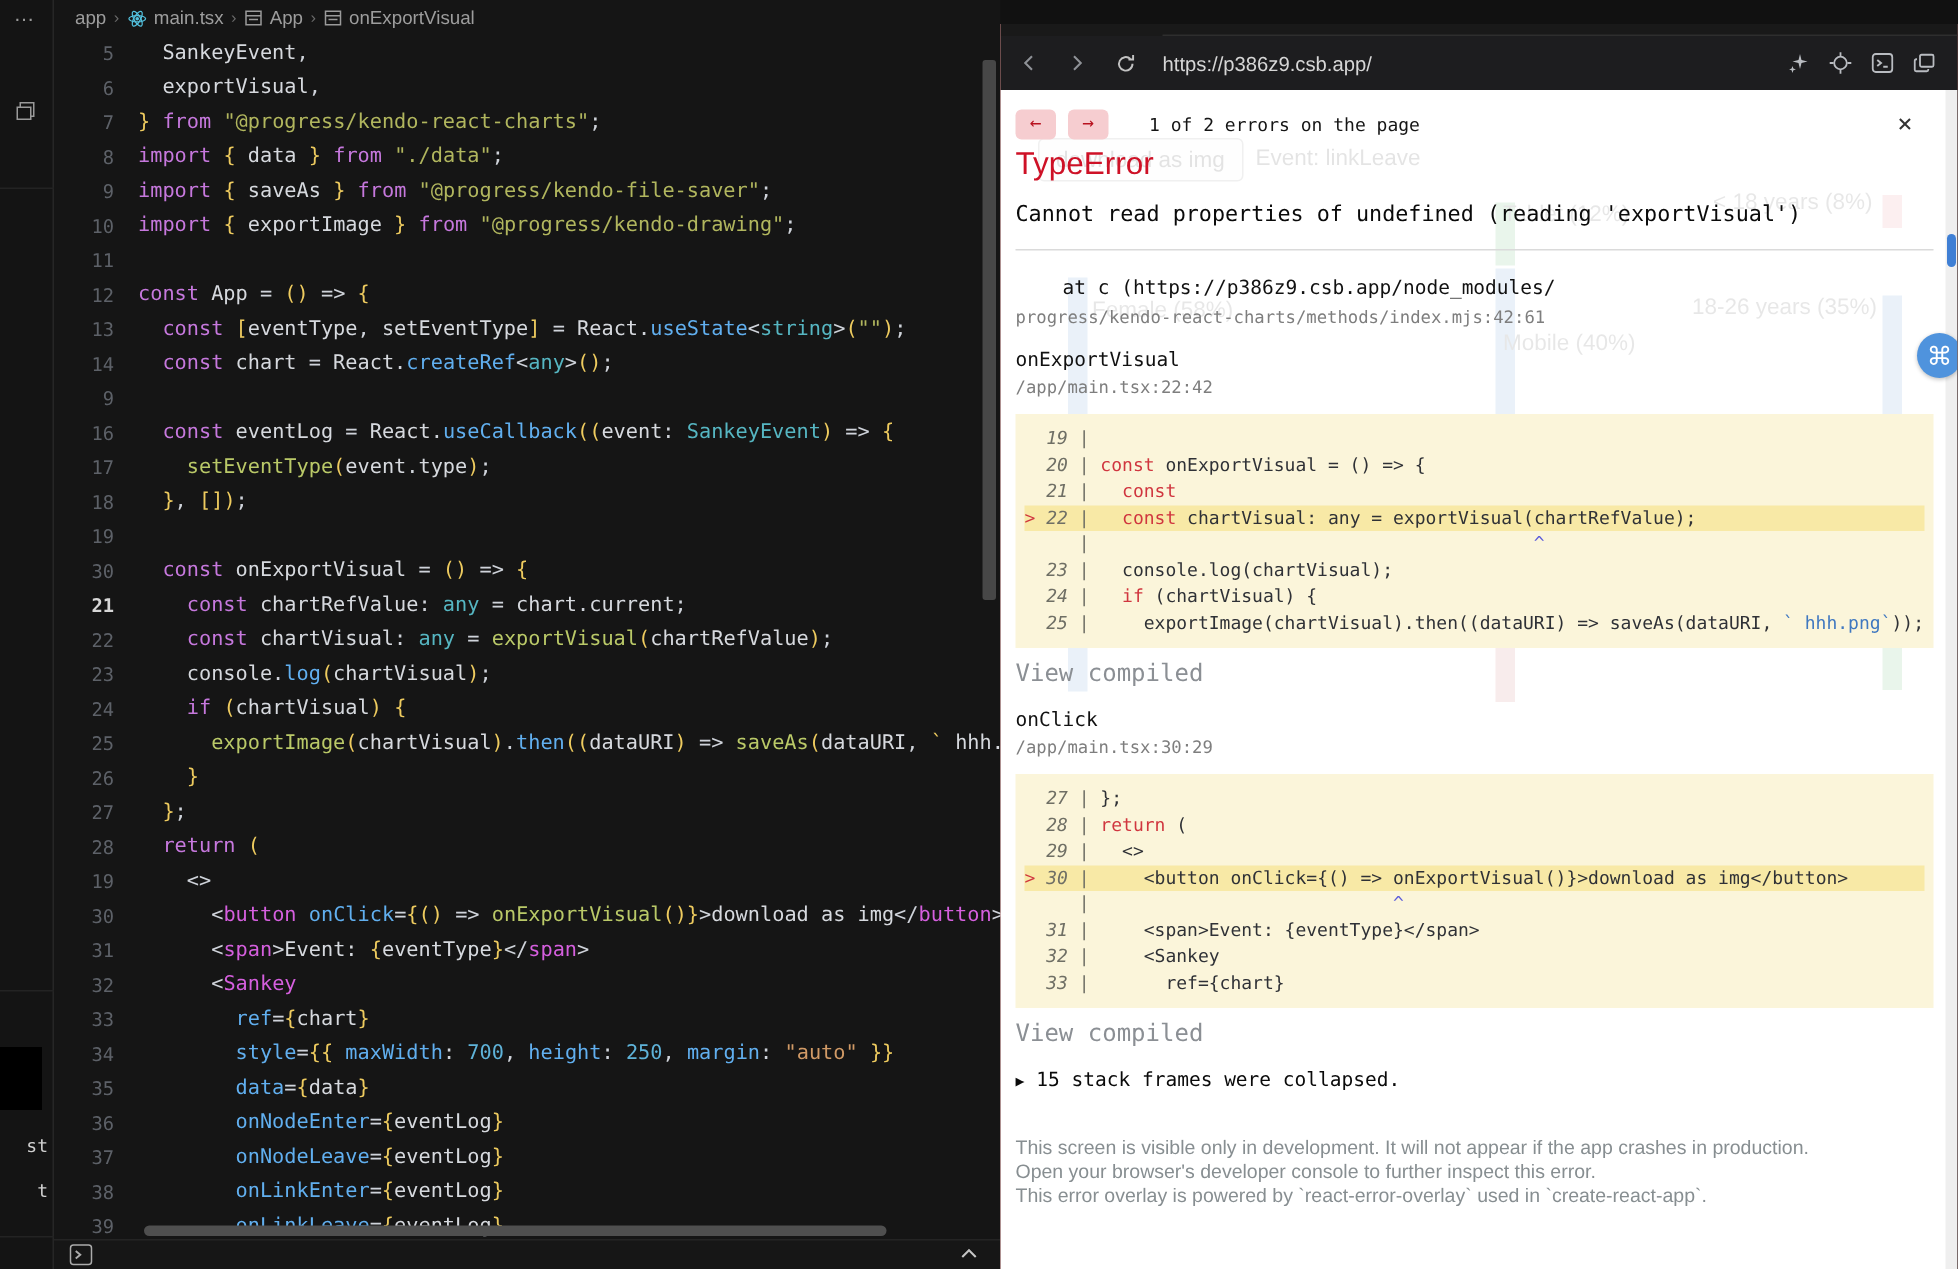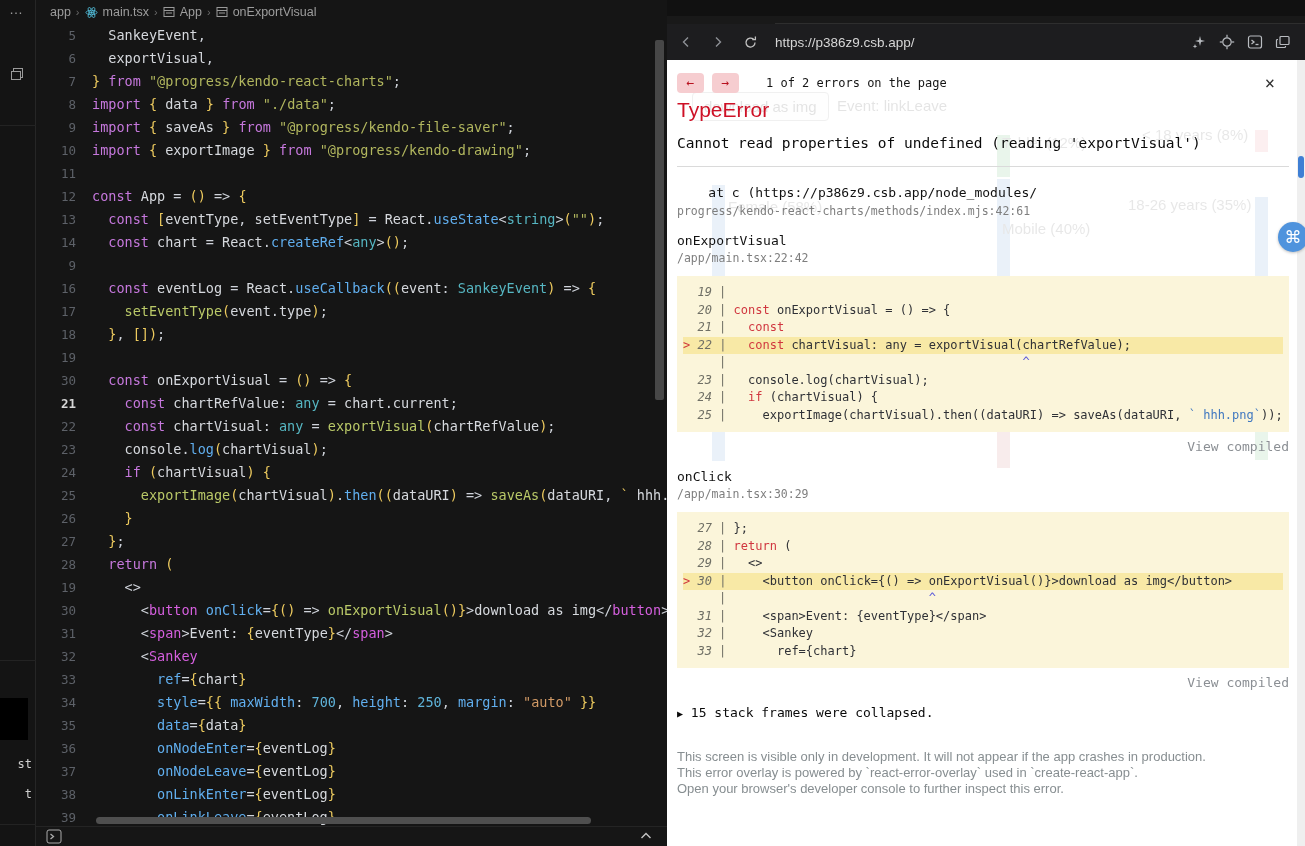--- a/index.html
+++ b/index.html
@@ -66,21 +66,21 @@
   .stk-loc { font-size:11.5px; color:#7e7e7e; margin-top:3px; line-height:14px; }
   .stk-entry { margin-bottom:15px; }
   .frame-title { font-size:13px; color:#111; }
   .codebox { margin-top:11px; background:#fbf5da; padding:8px 6px; }
   .frow { display:flex; font-size:12px; line-height:17.5px; white-space:pre; }
   .frow.hl { background:#f8e9a6; }
   .fpre { color:#6f6f65; flex:none;font-style:italic; }
   .fpre .mk { color:#d0363f; }
   .fcaret { color:#5a5adb; }
   .fk{color:#d0363f}.fs{color:#4078c0}.ft{color:#2f3136}
-  .viewc { margin-top:7px; font-size:13px; color:#8b8f94; cursor:pointer;text-align:right; }
+  .viewc { margin-top:7px; font-size:16px; color:#8b8f94; cursor:pointer; }
   .collapsed { margin-top:11px; font-size:13px; color:#0a0a0a; cursor:pointer; }
   .collapsed .tri { font-size:10px; }
   .efoot { margin-top:29px; font-family:"Liberation Sans",sans-serif; font-size:13px; color:#878e91; line-height:16px; }
 
   
   .badge { position:absolute; left:611px; top:162px; width:30px; height:30px; border-radius:50%; background:#4f93dd; color:#fff; z-index:4; display:flex; align-items:center; justify-content:center; font-size:17px; box-shadow:0 1px 3px rgba(0,0,0,.25); }
   .pscroll-track { position:absolute; right:0; top:44px; width:8px; height:802px; background:#efefef; z-index:3; }
   .pscroll-thumb { position:absolute; right:1px; top:140px; width:6px; height:22px; background:#3f7fd4; border-radius:3px; z-index:4; }
 
   svg { display:block; }
@@ -321,22 +321,22 @@
                 <div class="frow"><span class="fpre">  31 | </span><span class="ft">    &lt;span&gt;Event: {eventType}&lt;/span&gt;</span></div>
                 <div class="frow"><span class="fpre">  32 | </span><span class="ft">    &lt;Sankey</span></div>
                 <div class="frow"><span class="fpre">  33 | </span><span class="ft">      ref={chart}</span></div>
               </div>
               <div class="viewc">View compiled</div>
             </div>
           </div>
         <div class="collapsed"><span class="tri">▶</span><span> 15 stack frames were collapsed.</span></div>
         <div class="efoot">
           <div>This screen is visible only in development. It will not appear if the app crashes in production.</div>
+          <div>Open your browser's developer console to further inspect this error.</div>
           <div>This error overlay is powered by `react-error-overlay` used in `create-react-app`.</div>
-          <div>Open your browser's developer console to further inspect this error.</div>
         </div>
       </div>
 
       <div class="badge">⌘</div>
     </div>
 
     <div class="pscroll-track"></div>
     <div class="pscroll-thumb"></div>
   </div>
 

